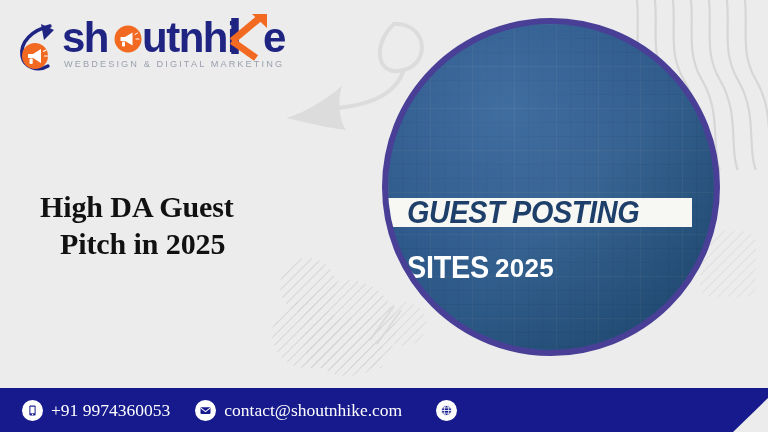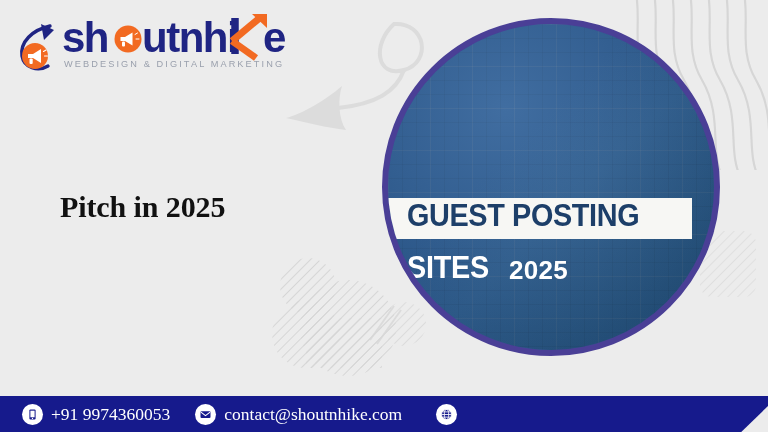--- a/index.html
+++ b/index.html
@@ -154,43 +154,44 @@
     height: 45px;
     background: #f2f2ef;
     transform: skewX(-7deg);
   }
 
   #guest-posting-band {
     position: absolute;
     top: 174px;
     left: 0px;
     width: 304px;
-    height: 41px;
+    height: 29px;
     background: #f7f7f4;
     display: flex;
-    align-items: flex-start;
+    align-items: center;
+    font-style: italic;
   }
   #guest-posting-text {
     font-family: "Liberation Sans", sans-serif;
     font-weight: 700;
     font-size: 31px;
     letter-spacing: -0.4px;
     color: #1d3f69;
     margin-left: 19px;
     transform: scaleX(.93);
     transform-origin: left center;
     white-space: nowrap;
   }
   #sites-row {
     position: absolute;
     top: 226px;
     left: 19px;
     display: flex;
-    align-items: flex-end;
-    gap: 14px;
+    align-items: center;
+    gap: 0;
     white-space: nowrap;
   }
   #sites-text {
     font-family: "Liberation Sans", sans-serif;
     font-weight: 700;
     font-size: 31px;
     letter-spacing: -0.3px;
     color: #ffffff;
     transform: scaleX(.93);
     transform-origin: left center;
@@ -202,21 +203,21 @@
     letter-spacing: 0.3px;
     color: #ffffff;
   }
 
   
   #footer-bar {
     position: absolute;
     left: 0;
     bottom: 0;
     width: 768px;
-    height: 36px;
+    height: 44px;
     background: #161a8c;
     clip-path: polygon(0 0, 768px 0, 768px 10px, 733px 44px, 0 44px);
     display: flex;
     align-items: center;
     padding-left: 22px;
     box-sizing: border-box;
   }
   .contact-item {
     display: flex;
     align-items: center;
@@ -329,20 +330,21 @@
         <path d="M170 27 L194 44" stroke="#f26a22" stroke-width="7" stroke-linecap="butt"></path>
         <path d="M190 0 L205 0 L205 14 Z" fill="#f26a22"></path>
       </g>
       <text x="201" y="38" font-family="Liberation Sans, sans-serif" font-size="42" font-weight="700" fill="#1f2483" letter-spacing="-1.5">e</text>
     </svg>
 
     <div id="logo-tagline">WEBDESIGN &amp; DIGITAL MARKETING</div>
   </div>
 
   <h1 id="headline">
+    <span class="hl-line l1">High DA Guest</span>
     <span class="hl-line l3">Pitch in 2025</span>
   </h1>
 
   <div id="circle-graphic">
     <div id="circle-texture"></div>
     <div id="circle-vignette"></div>
 
     <div id="guest-posting-band">
       <span id="guest-posting-text">GUEST POSTING</span>
     </div>

